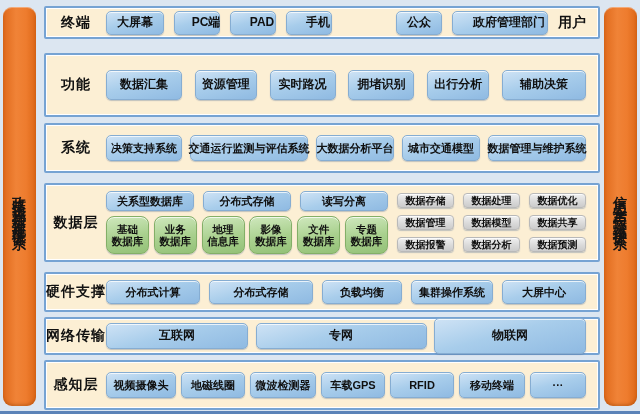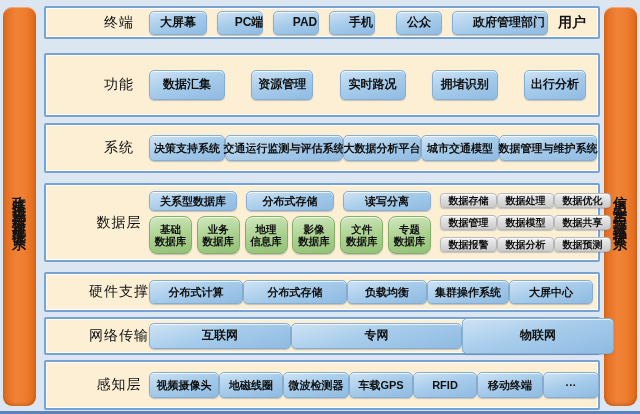--- a/index.html
+++ b/index.html
@@ -28,21 +28,21 @@
   
   .panel{
     position:absolute;left:44px;width:556px;box-sizing:border-box;
     background:#fcefd4;
     border:2px solid #76a3d3;border-radius:2px;
     box-shadow:inset 0 0 0 1px #ffffff;
     display:flex;align-items:center;
   }
   .row-label{
     flex:0 0 60px;text-align:center;
-    font-size:14px;font-weight:normal;letter-spacing:1px;white-space:nowrap;padding-left:43px;
+    font-size:14px;font-weight:bold;letter-spacing:1px;white-space:nowrap;
   }
   .content{flex:1;display:flex;align-items:center;padding-right:12px;min-width:0;}
   
   .btn{
     box-sizing:border-box;flex:0 0 auto;
     display:flex;align-items:center;justify-content:center;text-align:center;
     font-weight:bold;font-size:12px;line-height:1.15;color:#101010;
     background:linear-gradient(165deg,#cfe3f5 0%,#a8cdeb 45%,#8fbae2 100%);
     border:1px solid #86add2;border-radius:5px;
     box-shadow:0 1px 1px rgba(80,110,150,.35), inset 0 1px 0 rgba(255,255,255,.75);
@@ -105,20 +105,21 @@
 </div>
 
 <div class="panel" id="p-function">
   <div class="row-label">功能</div>
   <div class="content spread">
     <div class="btn" style="width:76px;height:30px">数据汇集</div>
     <div class="btn" style="width:62px;height:30px">资源管理</div>
     <div class="btn" style="width:66px;height:30px">实时路况</div>
     <div class="btn" style="width:66px;height:30px">拥堵识别</div>
     <div class="btn" style="width:62px;height:30px">出行分析</div>
+    <div class="btn" style="width:84px;height:30px">辅助决策</div>
   </div>
 </div>
 
 <div class="panel" id="p-system">
   <div class="row-label">系统</div>
   <div class="content spread">
     <div class="btn sm" style="width:76px;height:26px">决策支持系统</div>
     <div class="btn sm" style="width:118px;height:26px">交通运行监测与评估系统</div>
     <div class="btn sm" style="width:78px;height:26px">大数据分析平台</div>
     <div class="btn sm" style="width:78px;height:26px">城市交通模型</div>

